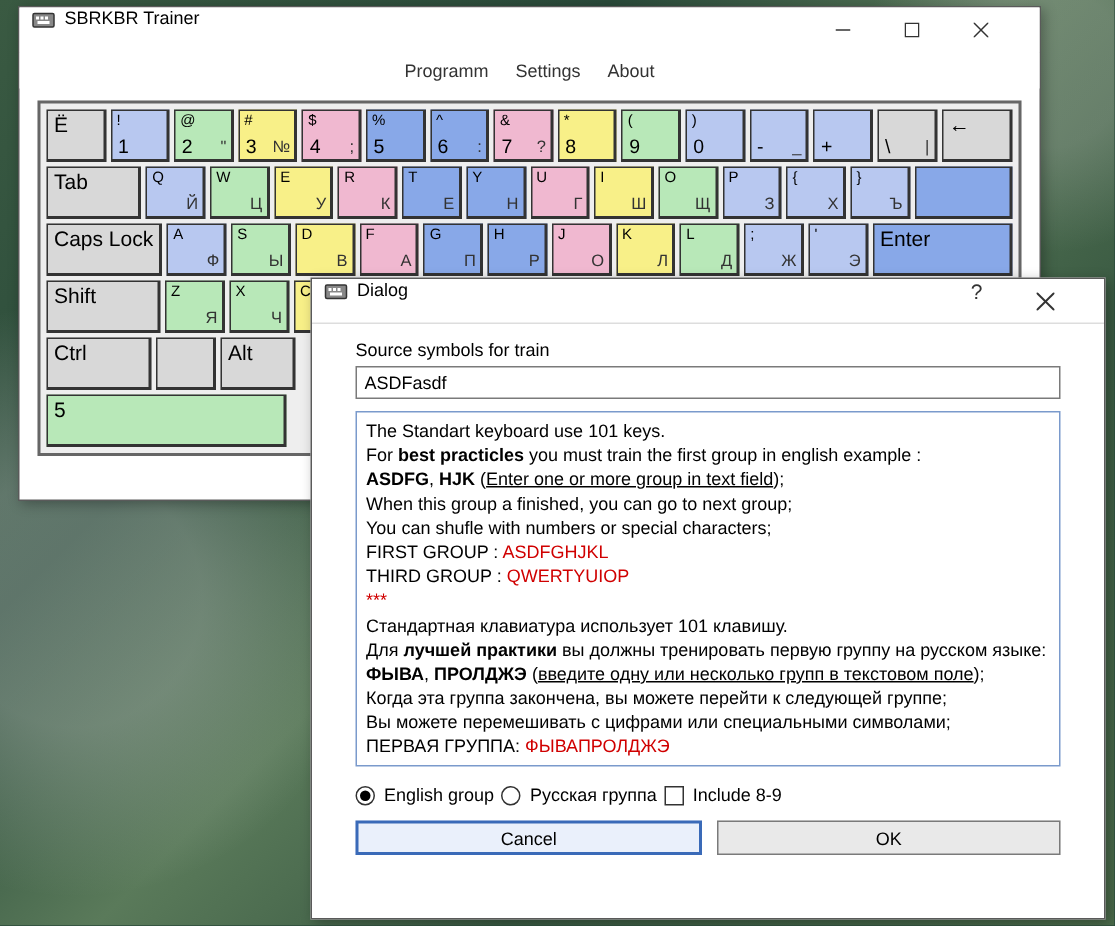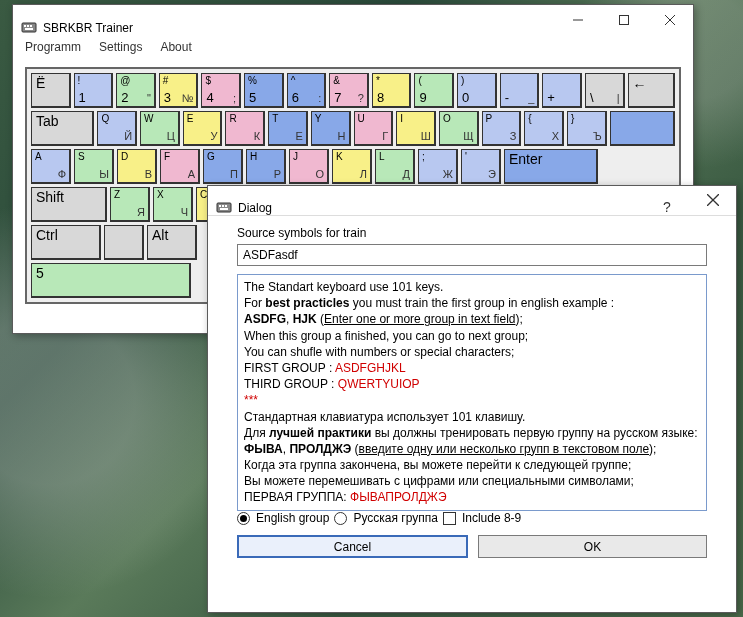--- a/index.html
+++ b/index.html
@@ -36,22 +36,22 @@
     background: #fff;
     border: 1px solid #5a5a5a;
     box-shadow: 2px 2px 8px rgba(0,0,0,.3);
   }
   .win-main {
     left: 12px; top: 4px; width: 682px; height: 330px;
     z-index: 1;
   }
   .titlebar {
     height: 30px;
-    display: flex; align-items: flex-end;
-    padding: 0 0 0 8px;
+    display: flex; align-items: flex-start;
+    padding: 0 16px 0 8px;
     background: #fff;
   }
   .titlebar .ticon {
     width: 16px; height: 16px; margin-right: 6px;
     display: flex; align-items: center; justify-content: center;
   }
   .titlebar .ttext { font-size: 12px; color: #000; flex: 1; }
   .titlebar .btns { display: flex; }
   .titlebar .wbtn {
     width: 46px; height: 30px;
@@ -59,20 +59,21 @@
     font-size: 13px; color: #333;
     cursor: pointer;
   }
   .menubar {
     height: 24px;
     display: flex; align-items: center;
     padding: 0 12px;
     gap: 18px;
     font-size: 12px; color: #333;
     background: #fff;
+    justify-content: center;
   }
   .menuitem { cursor: pointer; }
 
   .kbd-area {
     margin: 8px 12px;
     border: 2px solid #666;
     background: #eee;
     padding: 4px;
   }
   .krow { display: flex; gap: 3px; margin-bottom: 3px; }
@@ -130,21 +131,21 @@
     margin-bottom: 8px;
   }
   .info-box {
     width: 100%;
     height: 237px;
     border: 1px solid #7a9acc;
     padding: 4px 6px;
     font-size: 12px;
     line-height: 1.35;
     overflow: hidden;
-    margin-bottom: 0;
+    margin-bottom: 12px;
   }
   .info-box b { font-weight: bold; }
   .info-box u { }
   .info-box .red { color: #d00000; }
   .radios { display: flex; gap: 5px; margin-bottom: 10px; }
   .radio-row, .check-row {
     display: flex; align-items: center; gap: 6px;
     font-size: 12px;
   }
   .radio {
@@ -324,20 +325,23 @@
           <span class="top">{</span>
           <span class="alt">Х</span>
         </div>
         <div class="key blue" style="width: 40px;">
           <span class="top">}</span>
           <span class="alt">Ъ</span>
         </div>
         <div class="key dblue" style="width: 66px;"></div>
       </div>
     <div class="krow" id="krow3">
+        <div class="key gray" style="width: 78px;">
+          <span class="main">Caps Lock</span>
+        </div>
         <div class="key blue" style="width: 40px;">
           <span class="top">A</span>
           <span class="alt">Ф</span>
         </div>
         <div class="key green" style="width: 40px;">
           <span class="top">S</span>
           <span class="alt">Ы</span>
         </div>
         <div class="key yel" style="width: 40px;">
           <span class="top">D</span>

